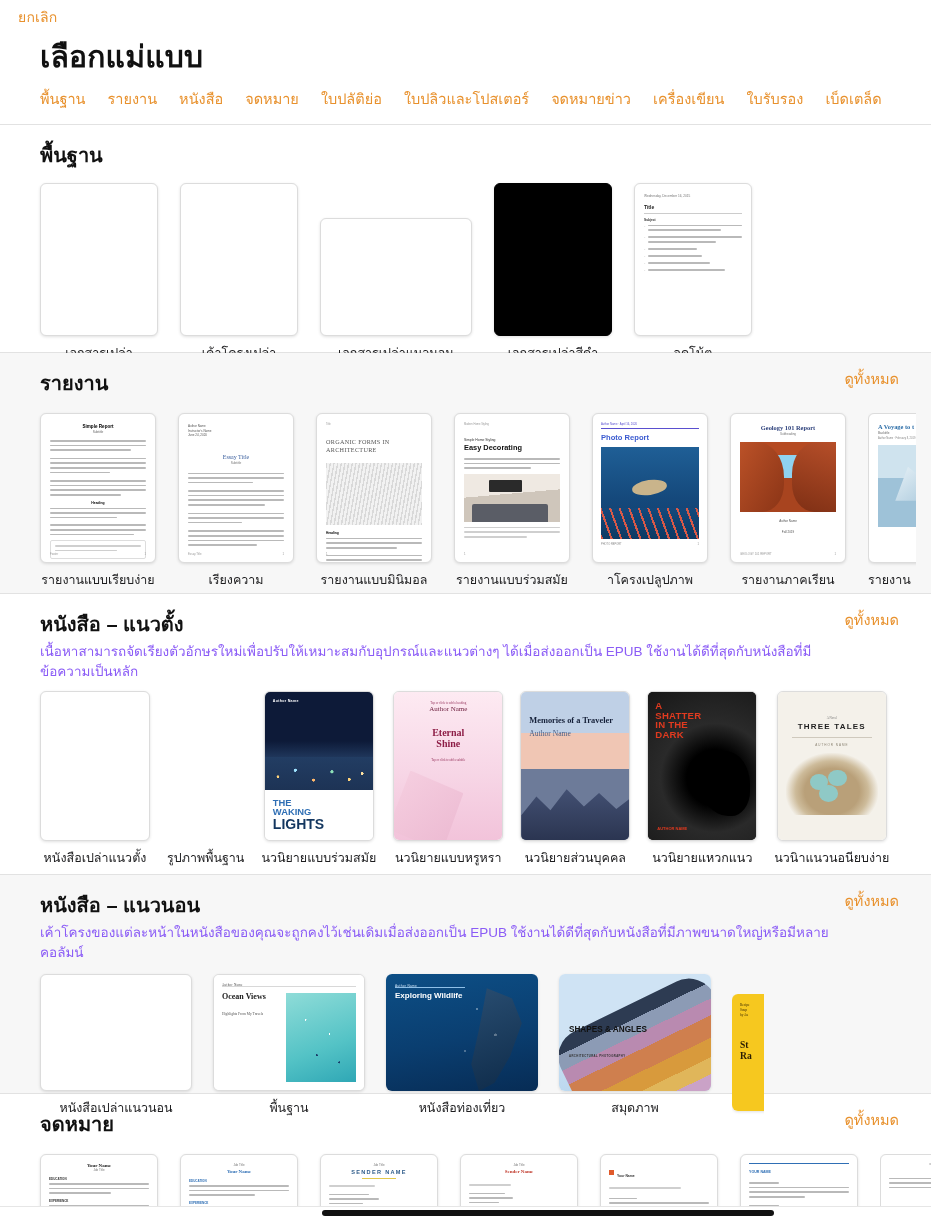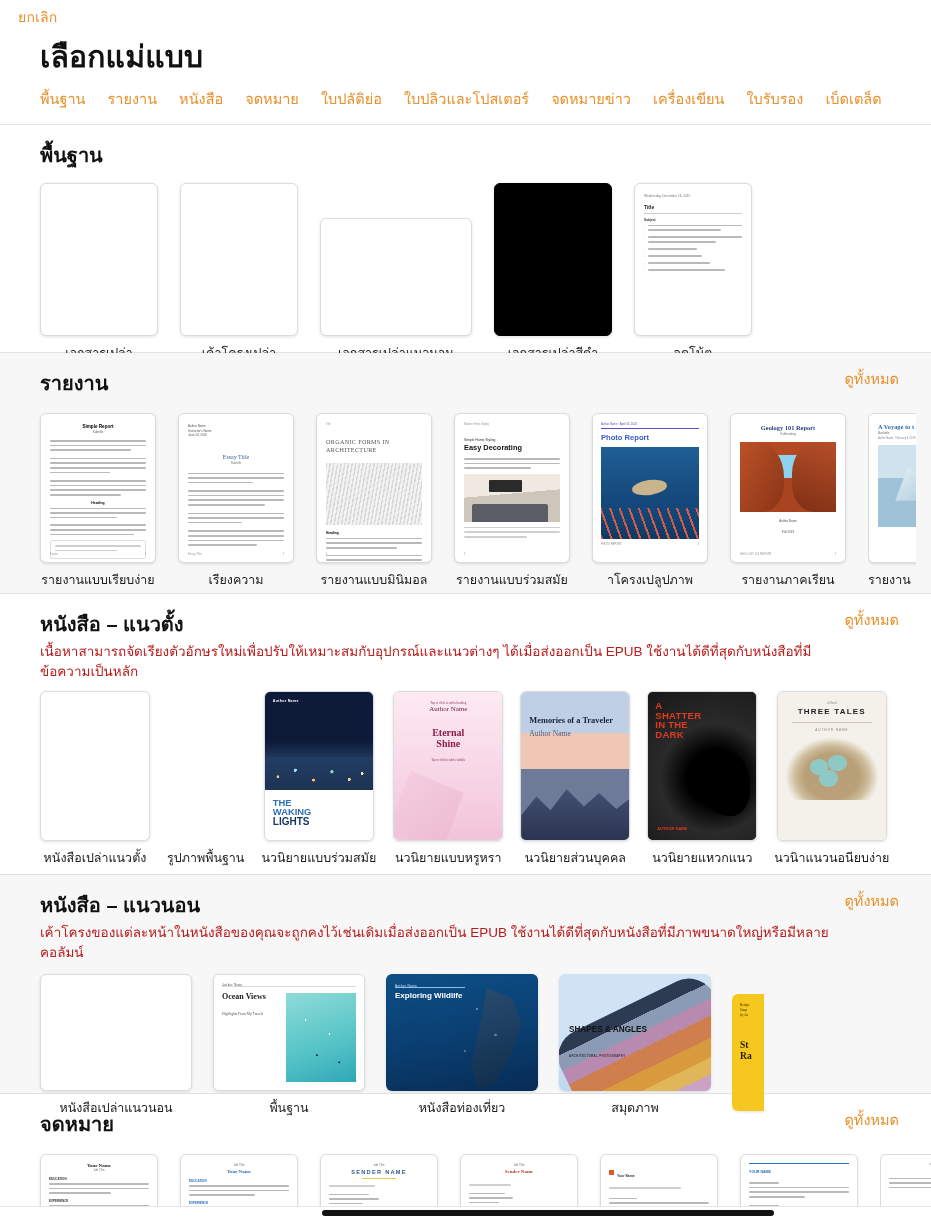--- a/index.html
+++ b/index.html
@@ -28,21 +28,21 @@
 
   
   .section { position: relative; padding: 0 0 0 40px; }
   .section.shaded { background: #f7f7f7; }
   .sec-head { display: flex; align-items: flex-start; padding-top: 14px; }
   .sec-title { font-size: 20px; font-weight: bold; color: #111; }
   .see-all {
     position: absolute; right: 32px; color: #e8912d; font-size: 14.5px; cursor: pointer;
   }
   .sec-desc {
-    font-size: 13.5px; color: #b91c1c; line-height: 1.45; max-width: 790px;
+    font-size: 13.5px; color: #8b5cf6; line-height: 1.45; max-width: 790px;
     margin-top: 2px;
   }
   .divider { height: 1px; background: #e2e2e2; margin-left: 0; }
 
   .row { display: flex; align-items: flex-end; gap: 0; padding-top: 14px; }
   .cell { display: flex; flex-direction: column; align-items: center; flex: 0 0 auto; }
   .cap { font-size: 12.5px; color: #1d1d1f; margin-top: 7px; text-align: center; white-space: nowrap; }
 
   .thumb {
     background: #fff; border: 1px solid #dcdcdc; border-radius: 6px;
@@ -167,21 +167,21 @@
       radial-gradient(circle at 12% 60%, #ffd37a 0 1.2px, transparent 1.6px),
       radial-gradient(circle at 28% 40%, #9fe3ff 0 1.4px, transparent 1.8px),
       radial-gradient(circle at 45% 70%, #ffb76b 0 1.3px, transparent 1.7px),
       radial-gradient(circle at 62% 45%, #8de0b8 0 1.4px, transparent 1.8px),
       radial-gradient(circle at 78% 68%, #ffd37a 0 1.3px, transparent 1.7px),
       radial-gradient(circle at 90% 50%, #ffe3a0 0 1.2px, transparent 1.6px),
       linear-gradient(0deg,#1d3355,#223d63);}
   .bc-waking .txt{padding:8px 8px 0;}
   .bc-waking .l1{font-size:9.4px;font-weight:bold;color:#2f6fb5;line-height:1.02;}
   .bc-waking .l2{font-size:9.4px;font-weight:bold;color:#2f6fb5;line-height:1.02;}
-  .bc-waking .l3{font-size:10px;font-weight:bold;color:#13365f;line-height:1.02;}
+  .bc-waking .l3{font-size:14px;font-weight:bold;color:#13365f;line-height:1.02;}
 
   .bc-eternal{background:linear-gradient(180deg,#fdeaf2 0%,#f7d6e6 55%,#f2c3da 100%);padding:9px 7px;text-align:center;position:relative;}
   .bc-eternal .t1{font-size:3.1px;color:#9b3b63;font-family:"Liberation Serif",serif;}
   .bc-eternal .an3{font-size:7px;color:#6e1f3f;font-family:"Liberation Serif",serif;margin-bottom:14px;}
   .bc-eternal .big{font-size:10px;font-weight:bold;color:#8d1d46;font-family:"Liberation Serif",serif;line-height:1.12;}
   .bc-eternal .t2{font-size:3px;color:#9b3b63;font-family:"Liberation Serif",serif;margin-top:8px;}
   .bc-eternal .gem{position:absolute;left:-6%;bottom:-8%;width:70%;height:55%;
     background:linear-gradient(135deg,#f6cfe0,#eab6cf);clip-path:polygon(30% 0,100% 28%,72% 100%,0 72%);opacity:.85;}
 
   .bc-mem{background:linear-gradient(180deg,#bfd0e6 0 28%, #f0c6b4 28% 52%, #6d7b99 52% 100%);padding:24px 8px;position:relative;}
@@ -195,21 +195,21 @@
   .bc-shatter .glass{position:absolute;inset:0;
     background:
       linear-gradient(38deg, rgba(255,255,255,.16) 0 .6px, transparent .6px 14px),
       linear-gradient(-52deg, rgba(255,255,255,.13) 0 .6px, transparent .6px 11px),
       linear-gradient(95deg, rgba(255,255,255,.10) 0 .6px, transparent .6px 17px),
       radial-gradient(circle at 62% 58%, #000 0 26%, #2a2a2a 50%, #171717 100%);}
   .bc-shatter .hole{position:absolute;left:48%;top:40%;width:46%;height:44%;background:#000;border-radius:46% 54% 40% 60%;}
   .bc-shatter .tt{position:absolute;left:7px;top:9px;font-size:9.6px;font-weight:bold;color:#e03a1f;line-height:1.0;letter-spacing:.2px;}
   .bc-shatter .au{position:absolute;left:9px;bottom:9px;font-size:4px;font-weight:bold;color:#e03a1f;line-height:1.15;}
 
-  .bc-three{background:#f4f1ea;padding:9px 8px;text-align:center;position:relative;}
+  .bc-three{background:#f4f1ea;padding:24px 8px;text-align:center;position:relative;}
   .bc-three .nv{font-family:"Liberation Serif",serif;font-size:3px;color:#777;}
   .bc-three .t{font-size:8px;font-weight:bold;color:#222;letter-spacing:1.2px;margin:2px 0 6px;}
   .bc-three .rule{height:.7px;background:#cfc9bd;margin:0 6px 5px;}
   .bc-three .au{font-size:3px;color:#8a8272;letter-spacing:1px;margin-bottom:6px;}
   .bc-three .nest{height:62px;position:relative;
     background:radial-gradient(ellipse at 50% 62%, #b9a079 0 42%, #cdbb9a 56%, #f4f1ea 72%);}
   .bc-three .nest .e1,.bc-three .nest .e2,.bc-three .nest .e3{position:absolute;background:#8fc9c6;border-radius:50%;}
   .bc-three .nest .e1{left:26%;top:34%;width:20%;height:26%;}
   .bc-three .nest .e2{left:46%;top:28%;width:20%;height:26%;}
   .bc-three .nest .e3{left:36%;top:52%;width:21%;height:27%;}

